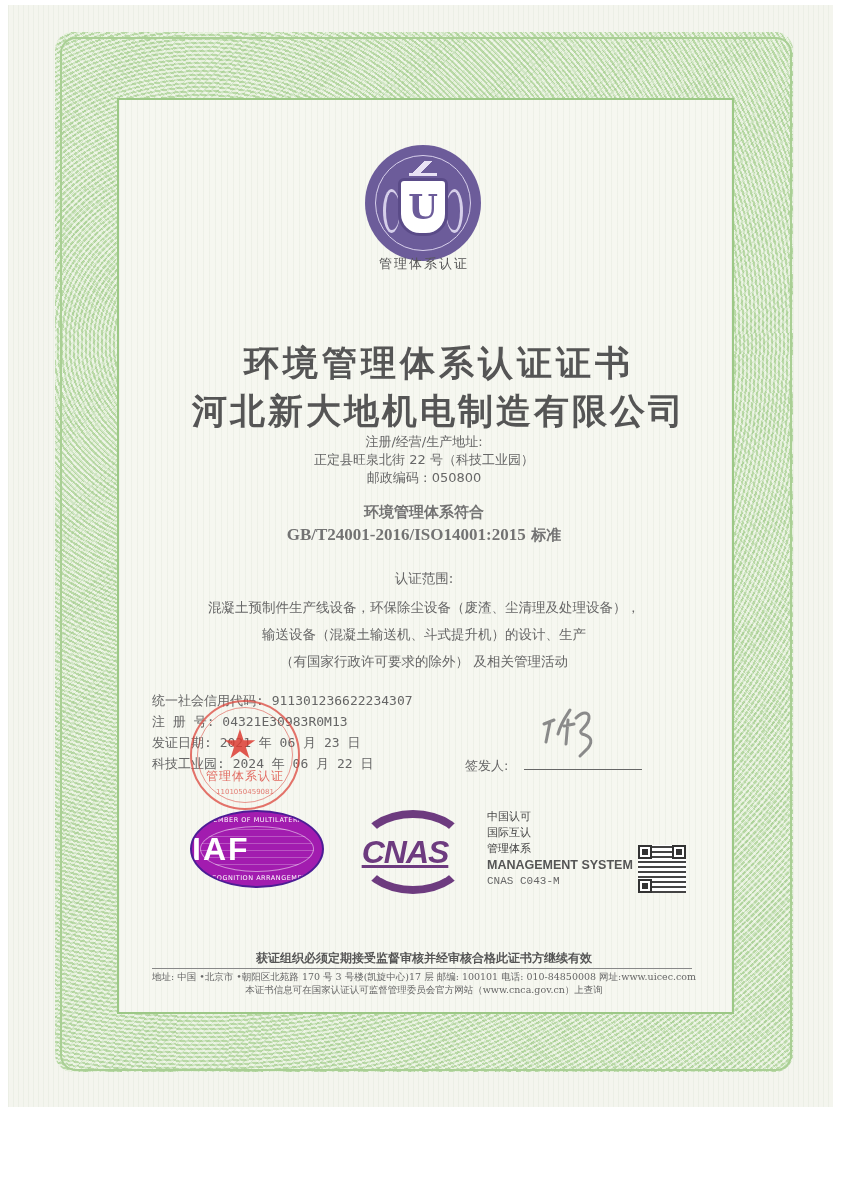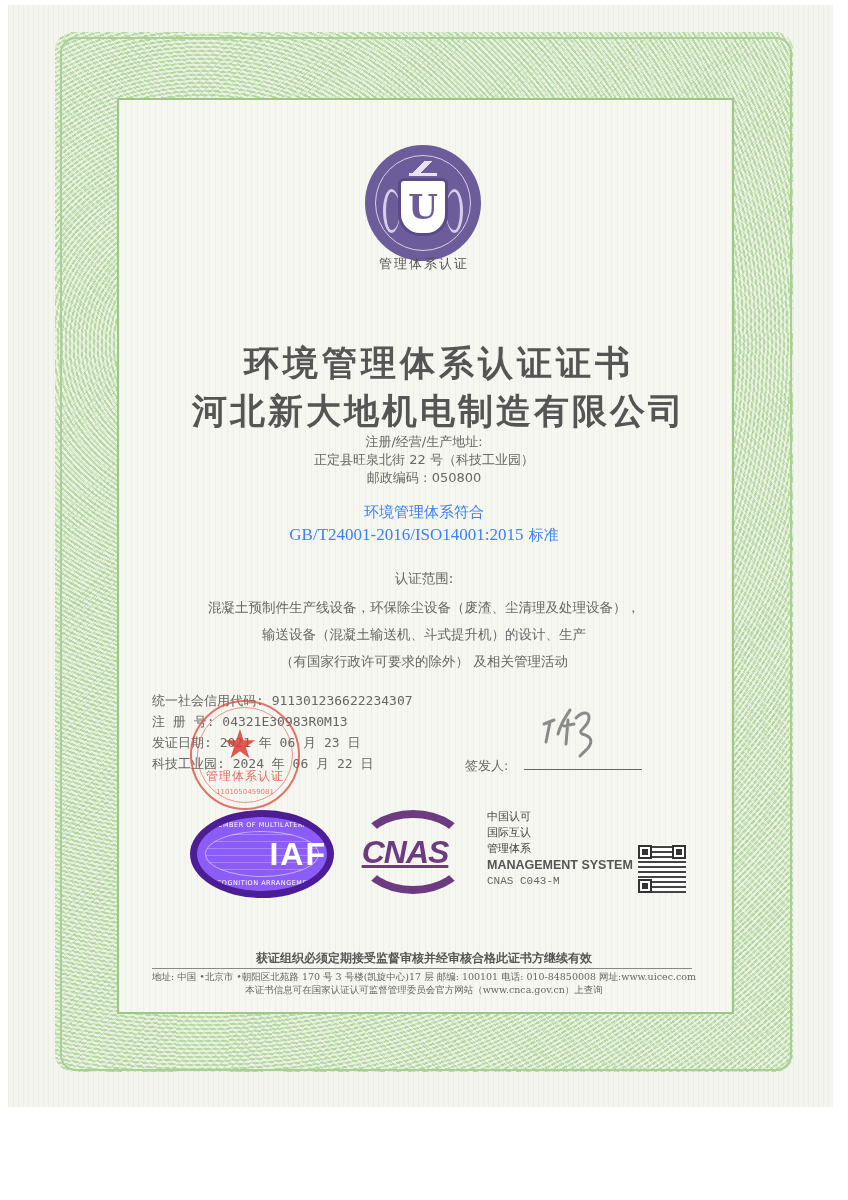--- a/index.html
+++ b/index.html
@@ -24,35 +24,35 @@
   .seal .crown { position:absolute; top:16px; left:44px; width:28px; height:12px; border-bottom:3px solid #e8e2f4;
           background:linear-gradient(135deg, transparent 40%, #e8e2f4 40% 60%, transparent 60%); }
   .seal .laurel-l, .seal .laurel-r { position:absolute; top:44px; width:14px; height:38px; border:3px solid #d6cfea; border-radius:50%; }
   .seal .laurel-l { left:18px; border-right:none; }
   .seal .laurel-r { right:18px; border-left:none; }
   .seal-caption { position:absolute; top:255px; left:0; width:848px; text-align:center; font-size:13px; letter-spacing:2px; color:#555; z-index:3; }
   .title { position:absolute; left:15px; width:848px; text-align:center; font-weight:bold; color:#555; z-index:3; }
   .t1 { top:340px; font-size:35px; letter-spacing:4px; }
   .t2 { top:388px; font-size:35px; letter-spacing:3px; }
   .small { position:absolute; left:0; width:848px; text-align:center; font-size:13px; color:#666; z-index:3; line-height:18px; }
-  .conform { position:absolute; left:0; width:848px; text-align:center; font-weight:normal; color:#3b82f6; z-index:3; }
+  .conform { position:absolute; left:0; width:848px; text-align:center; font-weight:bold; color:#737373; z-index:3; }
   .std { font-family:"Liberation Serif", serif; font-size:17px; }
   .scope { position:absolute; left:0; width:848px; text-align:center; font-size:13.5px; color:#666; z-index:3; line-height:27px; }
   .info { position:absolute; left:152px; top:690px; font-size:13px; color:#666; line-height:21px; z-index:4; font-family:"DejaVu Sans Mono", monospace; }
   .info .row span { display:inline-block; }
   .stamp { position:absolute; left:190px; top:700px; width:106px; height:106px; border:2px solid rgba(220,70,60,0.75); border-radius:50%; z-index:5; }
   .stamp .inner-ring { position:absolute; inset:5px; border:1px solid rgba(220,70,60,0.55); border-radius:50%; }
   .stamp .star { position:absolute; left:30px; top:22px; font-size:40px; color:rgba(220,60,50,0.85); line-height:1; }
   .stamp .label { position:absolute; left:0; width:106px; top:66px; text-align:center; font-size:12px; color:rgba(220,70,60,0.8); letter-spacing:1px; }
   .stamp .code { position:absolute; left:0; width:106px; top:86px; text-align:center; font-size:7px; color:rgba(220,70,60,0.7); }
   .signature { position:absolute; left:540px; top:700px; width:70px; height:60px; z-index:4; }
   .signer { position:absolute; left:465px; top:757px; font-size:13px; color:#666; z-index:4; }
   .signline { position:absolute; left:524px; top:769px; width:118px; border-bottom:1px solid #666; z-index:4; }
-  .iaf { position:absolute; left:190px; top:810px; width:130px; height:74px; border-radius:50%; background:#8b5cf6; border:7px solid #4c1d95; z-index:4;
-         display:flex; align-items:center; justify-content:flex-end; overflow:hidden; }
+  .iaf { position:absolute; left:190px; top:810px; width:130px; height:74px; border-radius:50%; background:#a21caf; border:2px solid #4c1d95; z-index:4;
+         display:flex; align-items:center; justify-content:flex-start; overflow:hidden; }
   .iaf::before { content:""; position:absolute; inset:14px 8px; border-radius:50%; border:1px solid rgba(255,255,255,0.5);
          background:repeating-linear-gradient(0deg, transparent 0 6px, rgba(255,255,255,0.25) 6px 7px); }
   .iaf .big { position:relative; color:#fff; font-weight:bold; font-size:32px; letter-spacing:2px; font-family:"Liberation Sans", sans-serif; }
   .iaf .top, .iaf .bot { position:absolute; left:0; width:130px; text-align:center; color:#fff; font-size:6.5px; letter-spacing:0.5px; }
   .iaf .top { top:4px; } .iaf .bot { bottom:4px; }
   .cnas { position:absolute; left:350px; top:810px; width:110px; height:76px; z-index:4; }
   .cnas .arc-t, .cnas .arc-b { position:absolute; left:8px; width:94px; height:60px; border-radius:50%; border:8px solid #6d3b7f; }
   .cnas .arc-t { top:0; border-bottom-color:transparent; border-left-color:transparent; border-right-color:transparent; }
   .cnas .arc-b { top:8px; border-top-color:transparent; border-left-color:transparent; border-right-color:transparent; }
   .cnas .word { position:absolute; left:0; top:24px; width:110px; text-align:center; font-family:"Liberation Sans", sans-serif; font-weight:bold; font-style:italic;

